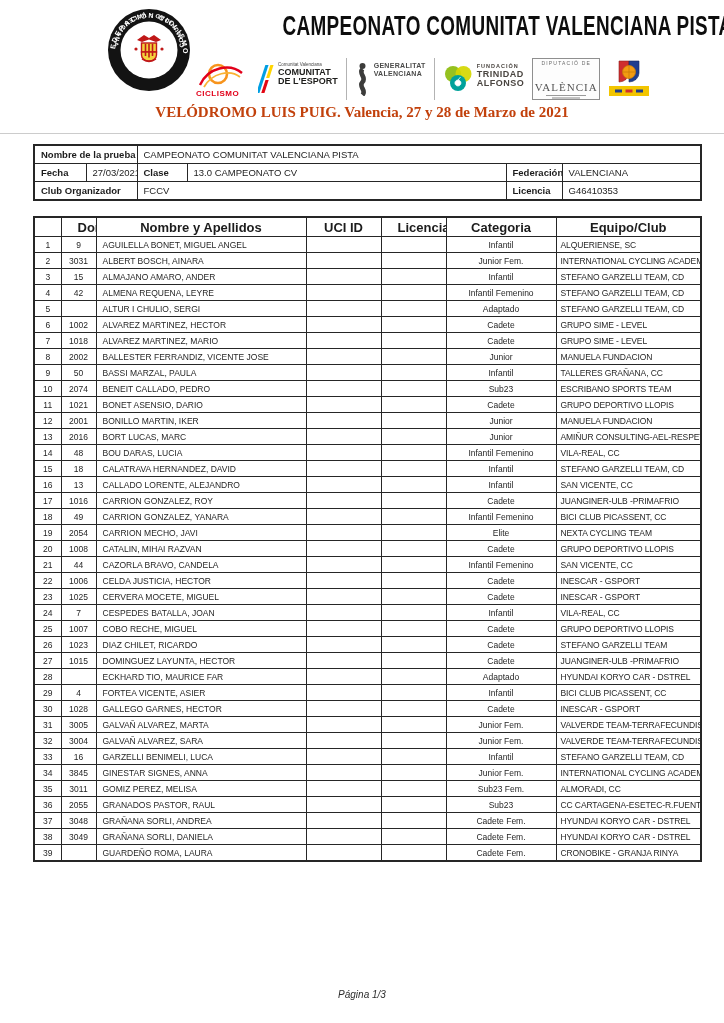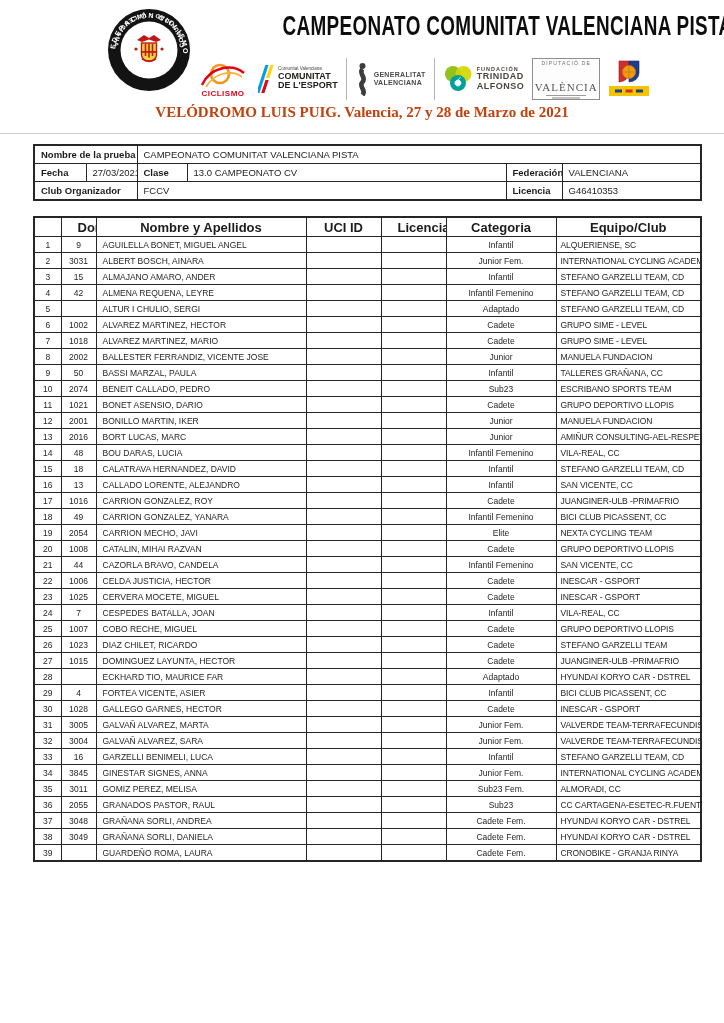--- a/index.html
+++ b/index.html
@@ -7,21 +7,21 @@
   .page{position:relative;width:724px;height:1023px;background:#ffffff;overflow:hidden;}
 
   
   .header{position:relative;height:136px;}
   .seal{position:absolute;left:106px;top:7px;width:86px;height:86px;}
   .title-wrap{position:absolute;left:186px;top:11px;width:458px;text-align:center;}
   .main-title{display:inline-block;white-space:nowrap;font-weight:bold;font-size:27px;
     transform:scaleX(0.70);transform-origin:50% 50%;color:#0d0d0d;letter-spacing:0.5px;}
   .logos-row{position:absolute;left:196px;top:55px;height:48px;display:flex;align-items:center;gap:8px;}
   .vsep{width:1px;height:42px;background:#b3b3b3;}
-  .logo-item{display:flex;align-items:center;}
+  .logo-item{display:flex;}
   .ciclismo{flex-direction:column;width:54px;}
   .ciclismo-label{font-size:8px;font-weight:bold;color:#e2001a;letter-spacing:0.5px;margin-top:-2px;}
   .esport{gap:4px;}
   .esport-text{display:flex;flex-direction:column;line-height:1.05;}
   .esport-small{font-size:4.5px;color:#444;}
   .esport-big{font-size:9px;font-weight:bold;color:#1d1d1b;}
   .generalitat{gap:4px;}
   .gva-text{display:flex;flex-direction:column;line-height:1.15;}
   .gva-line{font-size:7px;color:#4a4a49;font-weight:bold;letter-spacing:0.3px;}
   .fundacion{gap:4px;}
@@ -581,14 +581,15 @@
           <td class="c1"></td>
           <td class="c2">GUARDEÑO ROMA, LAURA</td>
           <td class="c3"></td>
           <td class="c4"></td>
           <td class="c5">Cadete Fem.</td>
           <td class="c6">CRONOBIKE - GRANJA RINYA</td>
         </tr>
       </tbody>
   </table>
 
+  <div class="footer">Página 1/3</div>
 
 </div>
 
 </body></html>

